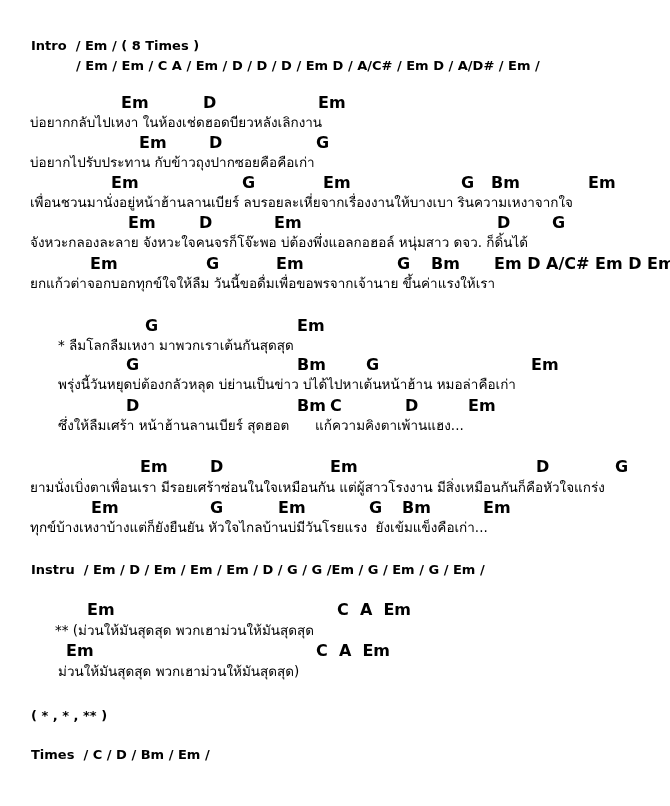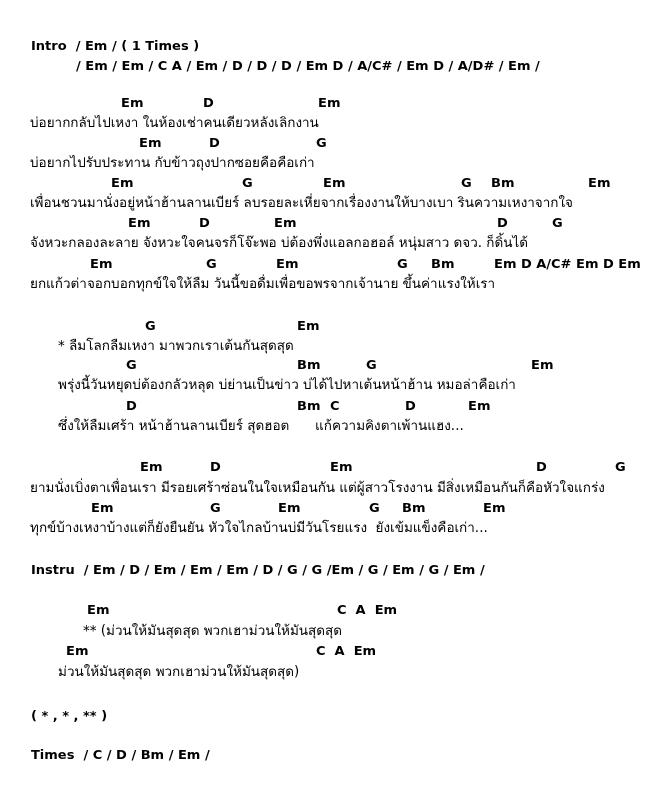--- a/index.html
+++ b/index.html
@@ -1,33 +1,33 @@
 <!DOCTYPE html>
 <html><head>
 <meta charset="utf-8">
 <style>
   html, body { margin: 0; padding: 0; background: #ffffff; }
   body { width: 670px; height: 806px; position: relative; overflow: hidden;
          font-family: "DejaVu Sans", "Liberation Sans", sans-serif; color: #000; }
   .line { position: absolute; white-space: pre; line-height: 18px; }
   .hdr { font-weight: bold; font-size: 13px; }
-  .chord { position: absolute; font-weight: bold; font-size: 13px; white-space: pre; line-height: 16px; }
+  .chord { position: absolute; font-weight: bold; font-size: 16px; white-space: pre; line-height: 16px; }
   .lyric { font-size: 13.5px; font-family: "DejaVu Sans", sans-serif; }
 </style>
 </head>
 <body>
 
 <div>
 
-  <div class="line hdr" style="left:31px; top:37px;">Intro  / Em / ( 1 Times )</div>
+  <div class="line hdr" style="left:31px; top:37px;">Intro  / Em / ( 8 Times )</div>
   <div class="line hdr" style="left:76px; top:57px;">/ Em / Em / C A / Em / D / D / D / Em D / A/C# / Em D / A/D# / Em /</div>
 
   <div>
     <div class="line" style="left:0; top:95px; width:670px; height:16px;"><span class="chord" style="left: 121px; top: 0px;">Em</span><span class="chord" style="left: 203px; top: 0px;">D</span><span class="chord" style="left: 318px; top: 0px;">Em</span></div>
-    <div class="line lyric" style="left:30px; top:113px;">บ่อยากกลับไปเหงา ในห้องเช่าคนเดียวหลังเลิกงาน</div>
+    <div class="line lyric" style="left:30px; top:113px;">บ่อยากกลับไปเหงา ในห้องเช่ดฮอดบียวหลังเลิกงาน</div>
 
     <div class="line" style="left:0; top:135px; width:670px; height:16px;"><span class="chord" style="left: 139px; top: 0px;">Em</span><span class="chord" style="left: 209px; top: 0px;">D</span><span class="chord" style="left: 316px; top: 0px;">G</span></div>
     <div class="line lyric" style="left:30px; top:153px;">บ่อยากไปรับประทาน กับข้าวถุงปากซอยคือคือเก่า</div>
 
     <div class="line" style="left:0; top:175px; width:670px; height:16px;"><span class="chord" style="left: 111px; top: 0px;">Em</span><span class="chord" style="left: 242px; top: 0px;">G</span><span class="chord" style="left: 323px; top: 0px;">Em</span><span class="chord" style="left: 461px; top: 0px;">G</span><span class="chord" style="left: 491px; top: 0px;">Bm</span><span class="chord" style="left: 588px; top: 0px;">Em</span></div>
     <div class="line lyric" style="left:30px; top:193px;">เพื่อนชวนมานั่งอยู่หน้าฮ้านลานเบียร์ ลบรอยละเหี่ยจากเรื่องงานให้บางเบา รินความเหงาจากใจ</div>
 
     <div class="line" style="left:0; top:215px; width:670px; height:16px;"><span class="chord" style="left: 128px; top: 0px;">Em</span><span class="chord" style="left: 199px; top: 0px;">D</span><span class="chord" style="left: 274px; top: 0px;">Em</span><span class="chord" style="left: 497px; top: 0px;">D</span><span class="chord" style="left: 552px; top: 0px;">G</span></div>
     <div class="line lyric" style="left:30px; top:233px;">จังหวะกลองละลาย จังหวะใจคนจรก็โจ๊ะพอ บ่ต้องพึ่งแอลกอฮอล์ หนุ่มสาว ดจว. ก็ดิ้นได้</div>
 
@@ -51,21 +51,21 @@
     <div class="line lyric" style="left:30px; top:478px;">ยามนั่งเบิ่งตาเพื่อนเรา มีรอยเศร้าซ่อนในใจเหมือนกัน แต่ผู้สาวโรงงาน มีสิ่งเหมือนกันก็คือหัวใจแกร่ง</div>
 
     <div class="line" style="left:0; top:500px; width:670px; height:16px;"><span class="chord" style="left: 91px; top: 0px;">Em</span><span class="chord" style="left: 210px; top: 0px;">G</span><span class="chord" style="left: 278px; top: 0px;">Em</span><span class="chord" style="left: 369px; top: 0px;">G</span><span class="chord" style="left: 402px; top: 0px;">Bm</span><span class="chord" style="left: 483px; top: 0px;">Em</span></div>
     <div class="line lyric" style="left:30px; top:518px;">ทุกข์บ้างเหงาบ้างแต่ก็ยังยืนยัน หัวใจไกลบ้านบ่มีวันโรยแรง  ยังเข้มแข็งคือเก่า...</div>
   </div>
 
   <div class="line hdr" style="left:31px; top:561px;">Instru  / Em / D / Em / Em / Em / D / G / G /Em / G / Em / G / Em /</div>
 
   <div>
     <div class="line" style="left:0; top:602px; width:670px; height:16px;"><span class="chord" style="left: 87px; top: 0px;">Em</span><span class="chord" style="left: 337px; top: 0px;">C  A  Em</span></div>
-    <div class="line lyric" style="left:55px; top:621px;margin-left:28px;">** (ม่วนให้มันสุดสุด พวกเฮาม่วนให้มันสุดสุด</div>
+    <div class="line lyric" style="left:55px; top:621px;">** (ม่วนให้มันสุดสุด พวกเฮาม่วนให้มันสุดสุด</div>
 
     <div class="line" style="left:0; top:643px; width:670px; height:16px;"><span class="chord" style="left: 66px; top: 0px;">Em</span><span class="chord" style="left: 316px; top: 0px;">C  A  Em</span></div>
     <div class="line lyric" style="left:58px; top:662px;">ม่วนให้มันสุดสุด พวกเฮาม่วนให้มันสุดสุด)</div>
   </div>
 
   <div class="line hdr" style="left:31px; top:707px;">( * , * , ** )</div>
   <div class="line hdr" style="left:31px; top:746px;">Times  / C / D / Bm / Em /</div>
 
 </div>
 

